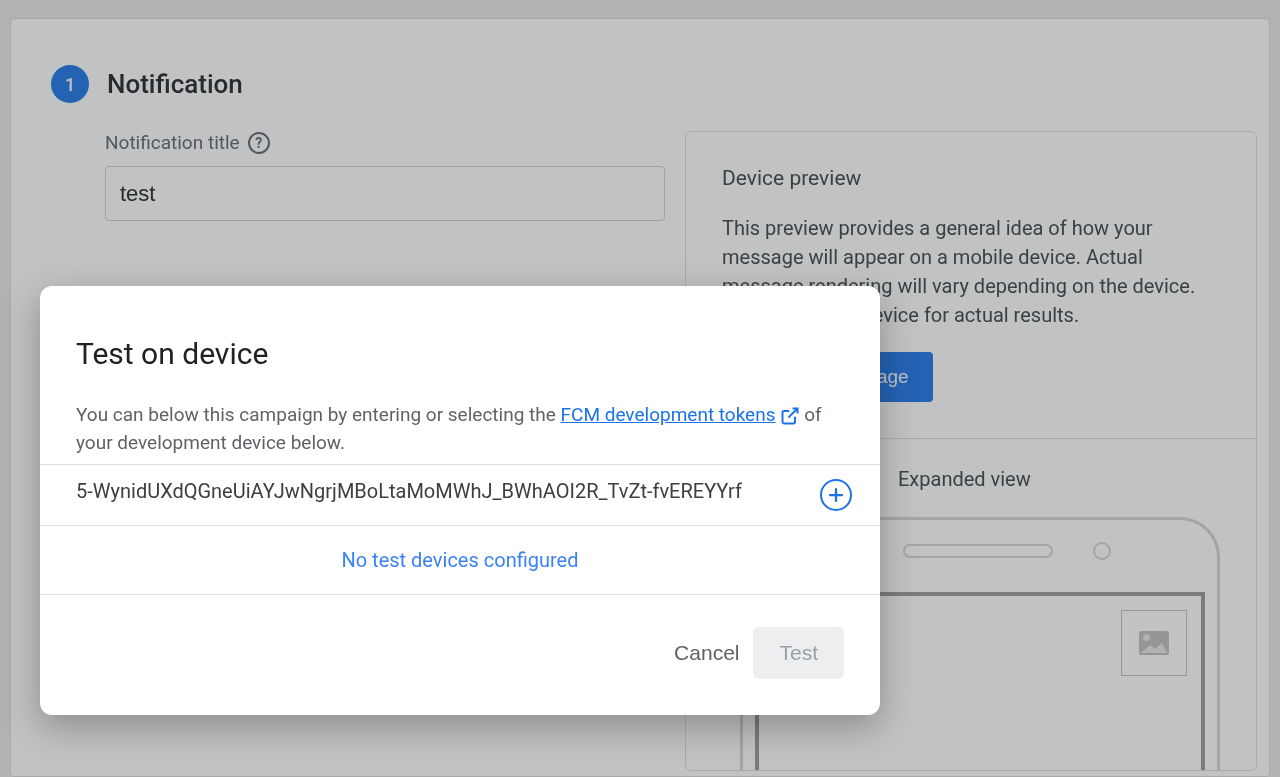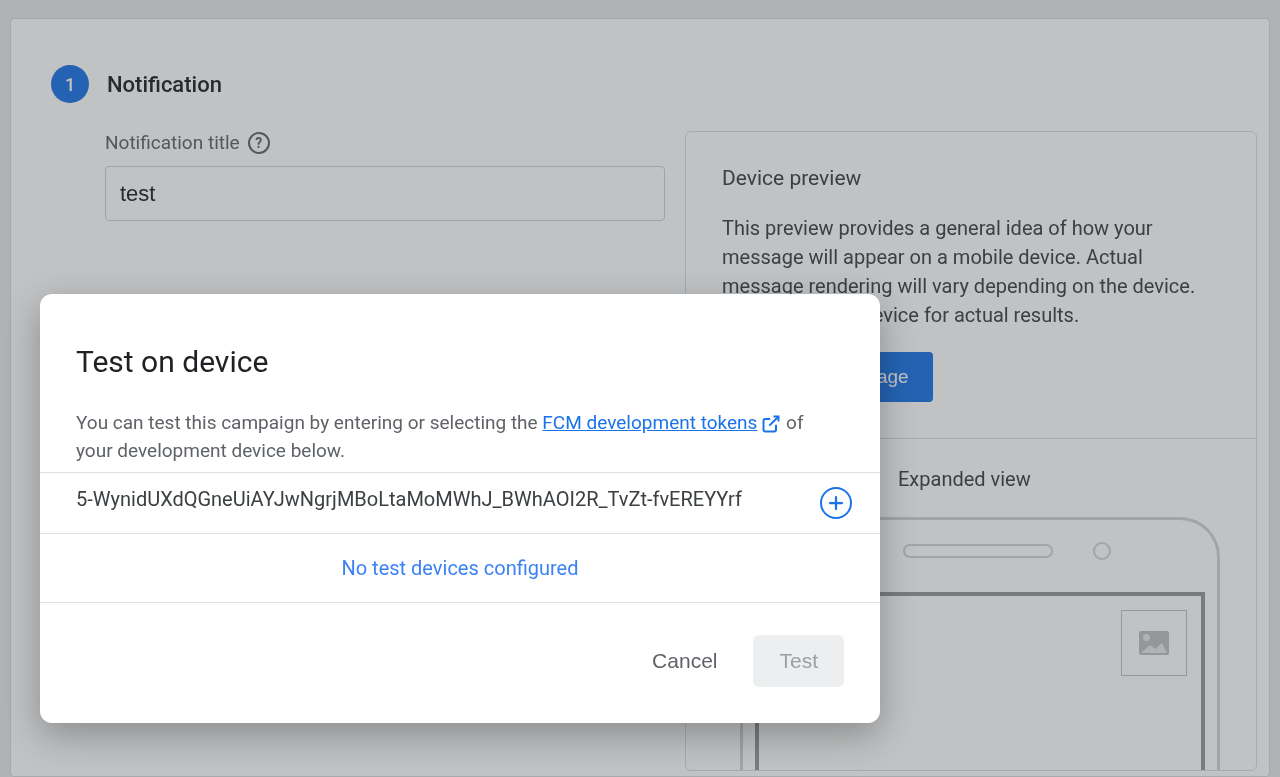--- a/index.html
+++ b/index.html
@@ -1,21 +1,21 @@
 <!DOCTYPE html>
 <html><head>
 <meta charset="utf-8">
 <style>
   * { box-sizing: border-box; }
   html, body { margin:0; padding:0; width:1280px; height:777px; font-family: Roboto, "Helvetica Neue", Arial, sans-serif; background:#f1f1f1; overflow:hidden; }
   .viewport { width:1280px; height:777px; background:#e8e8e8; padding:18px 10px 0 10px; position:relative; }
   .card { background:#fff; border:1px solid #d9d9d9; border-radius:4px; width:100%; height:100%; padding:46px 40px 0 40px; position:relative; overflow:hidden; }
   .section-head { display:flex; align-items:center; gap:18px; margin-bottom:28px; }
   .step-badge { width:38px; height:38px; border-radius:50%; background:#1a73e8; color:#fff; display:flex; align-items:center; justify-content:center; font-size:18px; font-weight:500; }
-  .section-title { font-size:22px; font-weight:500; color:#202124; }
+  .section-title { font-size:26px; font-weight:500; color:#202124; }
   .body-row { display:flex; gap:20px; margin-left:54px; }
   .form-col { flex:0 0 560px; }
   .preview-col { flex:1; }
   .field-label { display:flex; align-items:center; gap:8px; color:#5f6368; font-size:19px; margin-bottom:12px; }
   .help-icon { width:22px; height:22px; border:2px solid #5f6368; border-radius:50%; display:flex; align-items:center; justify-content:center; color:#5f6368; font-size:14px; font-weight:700; }
   .text-input { width:100%; height:55px; border:1px solid #d0d0d0; border-radius:4px; padding:0 14px; font-size:22px; color:#202124; outline:none; }
   .preview-panel { border:1px solid #dadce0; border-radius:6px; padding:34px 36px 0 36px; height:640px; position:relative; overflow:hidden; }
   .preview-title { font-size:21px; color:#3c4043; margin-bottom:24px; }
   .preview-desc { font-size:20px; color:#3c4043; line-height:1.45; margin-bottom:22px; }
   .send-btn { display:inline-block; background:#1a73e8; color:#fff; font-size:19px; font-weight:500; padding:14px 24px; border:none; border-radius:4px; }
@@ -25,31 +25,31 @@
   .earpiece { position:absolute; top:24px; left:160px; width:150px; height:14px; border:2px solid #d3d3d3; border-radius:8px; }
   .camera { position:absolute; top:22px; left:350px; width:18px; height:18px; border:2px solid #d3d3d3; border-radius:50%; }
   .screen { position:absolute; top:72px; left:12px; right:12px; bottom:0; border:4px solid #979797; border-bottom:none; }
   .img-ph { position:absolute; top:14px; right:14px; width:66px; height:66px; border:1px solid #c0c0c0; display:flex; align-items:center; justify-content:center; }
   .img-ico { width:30px; height:24px; background:#bfbfbf; position:relative; border-radius:2px; }
   .img-ico::after { content:""; position:absolute; top:3px; left:4px; width:7px; height:7px; background:#e8e8e8; border-radius:50%; }
   .img-ico::before { content:""; position:absolute; bottom:2px; left:2px; right:2px; height:10px; background:#e8e8e8; clip-path: polygon(0 100%, 35% 20%, 55% 60%, 80% 0, 100% 100%); }
 
   
   .scrim { position:absolute; inset:0; background:rgba(60,64,67,0.32); }
-  .dialog { position:absolute; top:294px; left:40px; width:840px; background:#fff; border-radius:12px; box-shadow:0 12px 36px rgba(0,0,0,.28); overflow:hidden; }
+  .dialog { position:absolute; top:286px; left:40px; width:840px; background:#fff; border-radius:12px; box-shadow:0 12px 36px rgba(0,0,0,.28); overflow:hidden; }
   .dlg-pad { padding:50px 36px 8px 36px; }
   .dlg-title { font-size:30px; color:#202124; font-weight:400; margin-bottom:30px; }
   .dlg-desc { font-size:19px; color:#5f6368; line-height:1.45; }
   .dlg-desc a { color:#1a73e8; text-decoration:underline; }
   .ext-ico { display:inline-flex; vertical-align:middle; margin-left:4px; }
   .token-row { border-top:1px solid #e0e0e0; border-bottom:1px solid #e0e0e0; padding:14px 28px 14px 36px; display:flex; align-items:flex-start; gap:16px; }
   .token-text { flex:1; font-size:20px; color:#3c4043; white-space:nowrap; overflow:hidden; text-overflow:clip; }
   .add-btn { width:32px; height:32px; border:2.5px solid #1a73e8; border-radius:50%; display:flex; align-items:center; justify-content:center; color:#1a73e8; font-size:24px; font-weight:500; cursor:pointer; flex-shrink:0; }
   .no-dev { text-align:center; color:#3b82f6; font-size:20px; padding:22px 0; border-bottom:1px solid #e0e0e0; }
-  .dlg-actions { display:flex; justify-content:flex-end; gap:22px; padding:32px 36px 36px 36px; }
+  .dlg-actions { display:flex; justify-content:flex-end; padding:32px 36px 36px 36px; }
   .btn-flat { background:none; border:none; font-size:21px; color:#5f6368; font-weight:500; padding:10px 14px; border-radius:6px; cursor:pointer; }
   .btn-filled { background:#eceef0; border:none; font-size:21px; color:#9aa0a6; font-weight:500; padding:14px 26px; border-radius:6px; cursor:default; }
 </style>
 </head>
 <body>
 
 <div class="viewport">
   <div class="card">
 
     <div class="section-head">
@@ -87,21 +87,21 @@
     </div>
 
   </div>
 
   <div class="scrim"></div>
 
   <div class="dialog">
     <div class="dlg-pad">
       <div class="dlg-title">Test on device</div>
       <div class="dlg-desc">
-        <span>You can test this campaign by entering or selecting the </span><a href="#"><span>FCM development tokens</span><span class="ext-ico">
+        <span>You can below this campaign by entering or selecting the </span><a href="#"><span>FCM development tokens</span><span class="ext-ico">
               <svg width="20" height="20" viewBox="0 0 24 24" fill="none" stroke="#1a73e8" stroke-width="2.4">
                 <path d="M15 3h6v6"></path>
                 <path d="M10 14 21 3"></path>
                 <path d="M18 13v6a2 2 0 0 1-2 2H5a2 2 0 0 1-2-2V8a2 2 0 0 1 2-2h6"></path>
               </svg>
             </span></a><span> of your development device below.</span>
       </div>
     </div>
 
     <div class="token-row">

